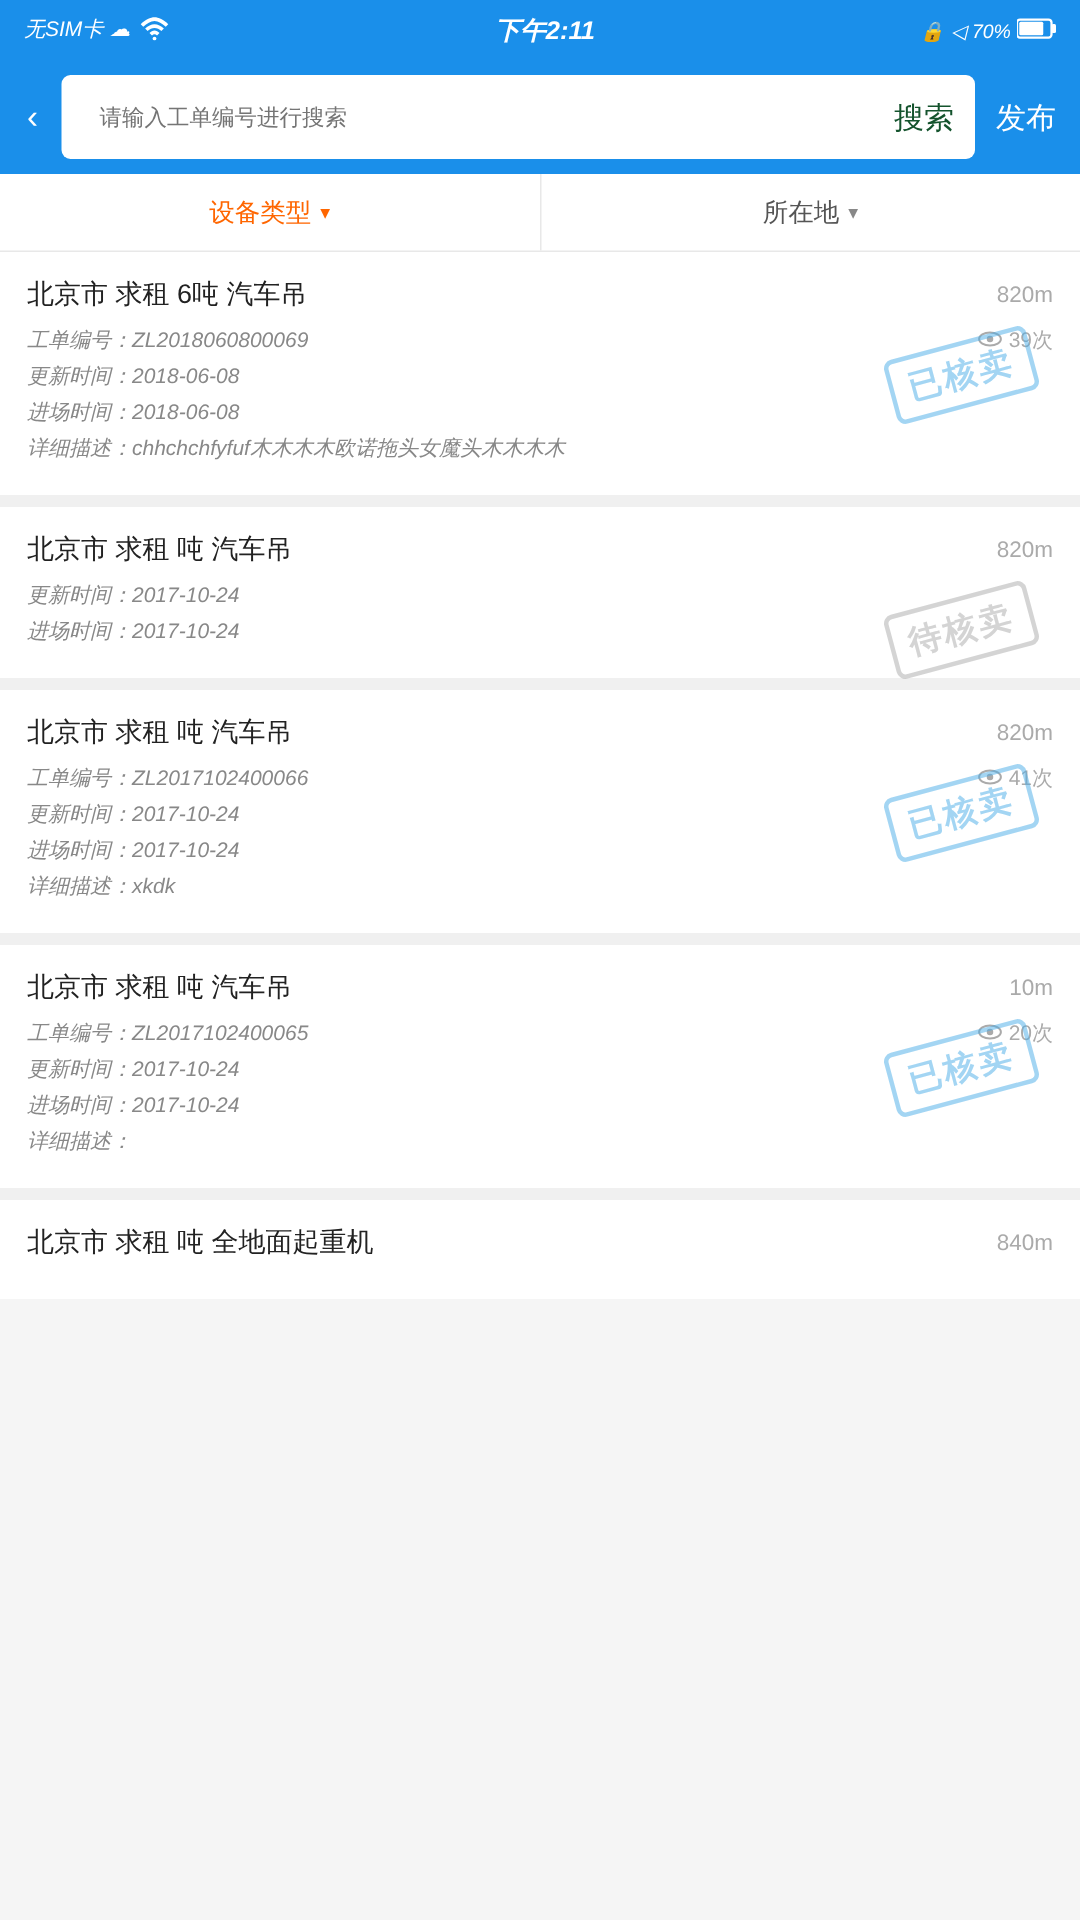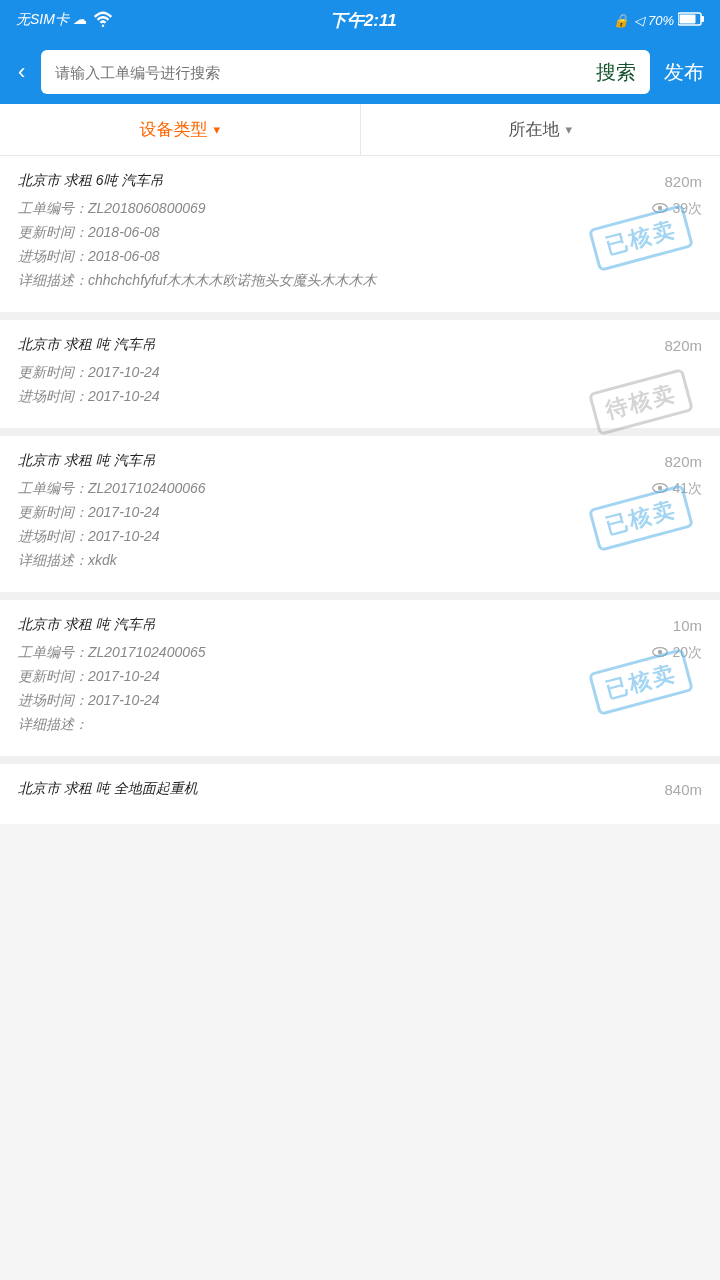--- a/index.html
+++ b/index.html
@@ -42,21 +42,22 @@
       cursor: pointer;
       padding: 4px 6px;
     }
     .search-container {
       flex: 1;
       background: white;
       border-radius: 6px;
       display: flex;
       align-items: center;
       overflow: hidden;
-      height: 44px;
+      height: 56px;
+      padding-left: 11px;
     }
     .search-input {
       flex: 1;
       border: none;
       outline: none;
       padding: 0 14px;
       font-size: 15px;
       color: #333;
       background: transparent;
     }
@@ -128,24 +129,23 @@
       cursor: pointer;
     }
 
     .item-title-row {
       display: flex;
       align-items: center;
       justify-content: space-between;
       margin-bottom: 10px;
     }
     .item-title {
-      font-size: 14px;
+      font-size: 18px;
       color: #222;
       font-weight: 500;
-      font-style: italic;
     }
     .item-distance {
       font-size: 15px;
       color: #aaa;
     }
 
     .item-row {
       display: flex;
       align-items: flex-start;
       justify-content: space-between;

